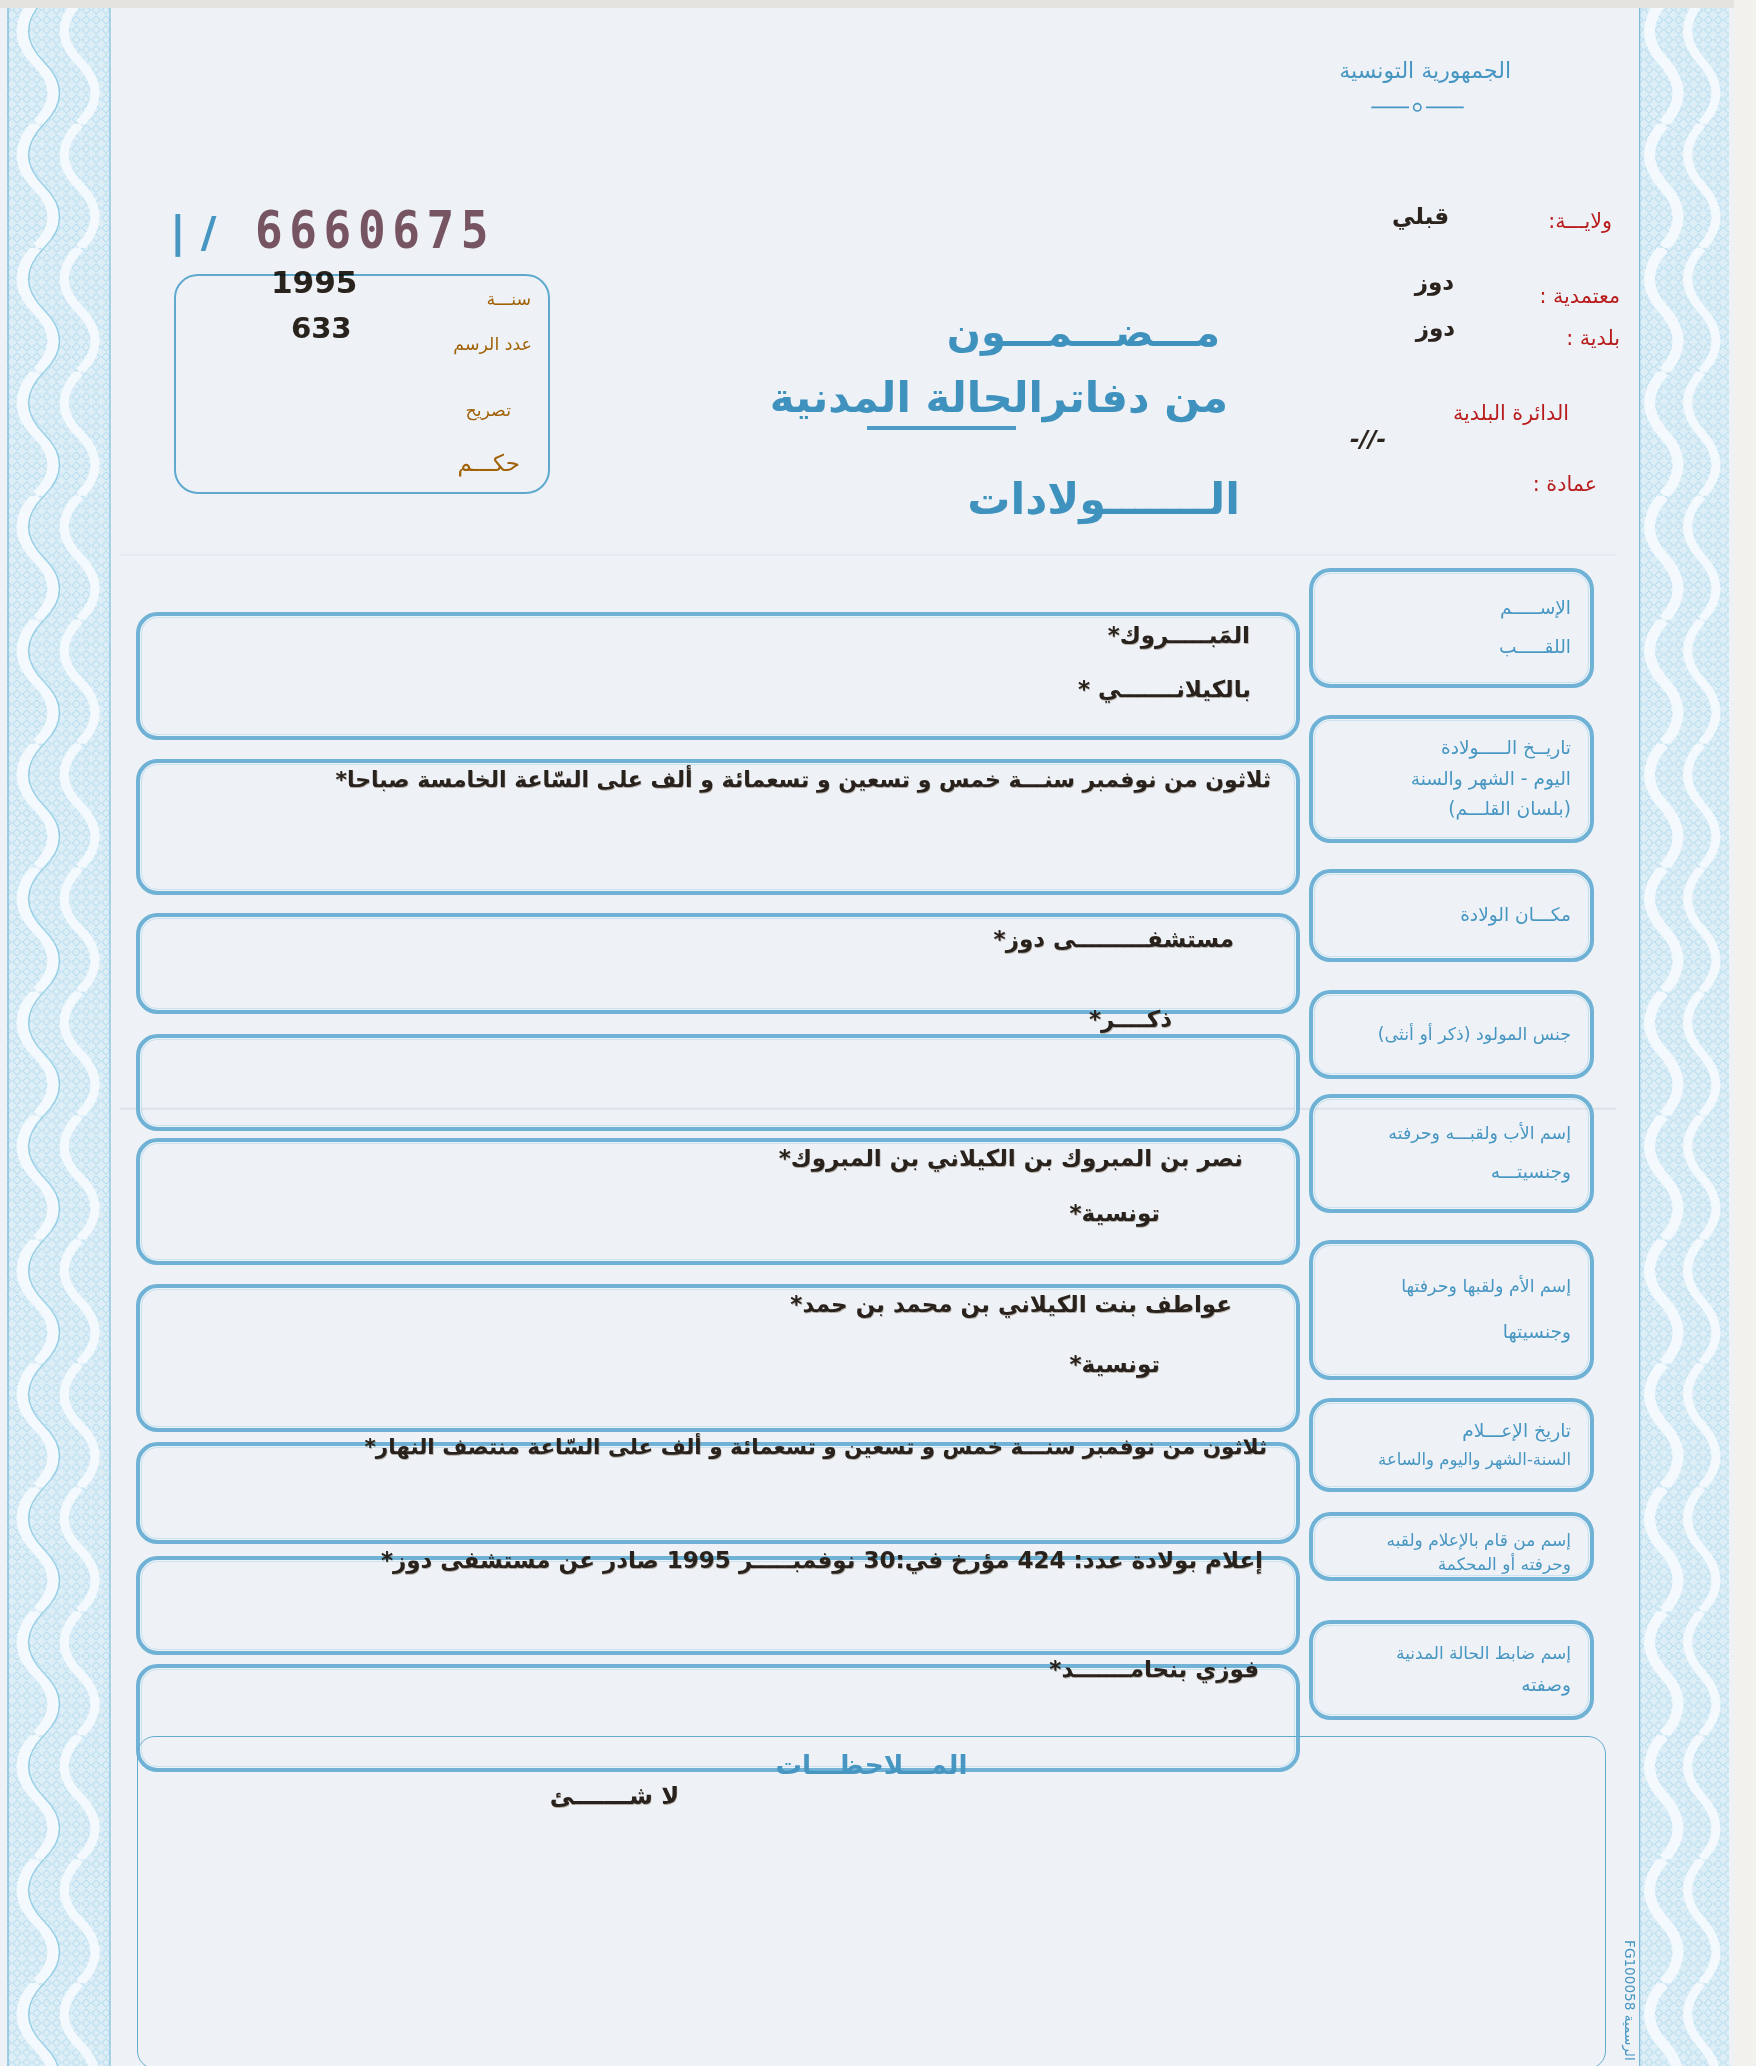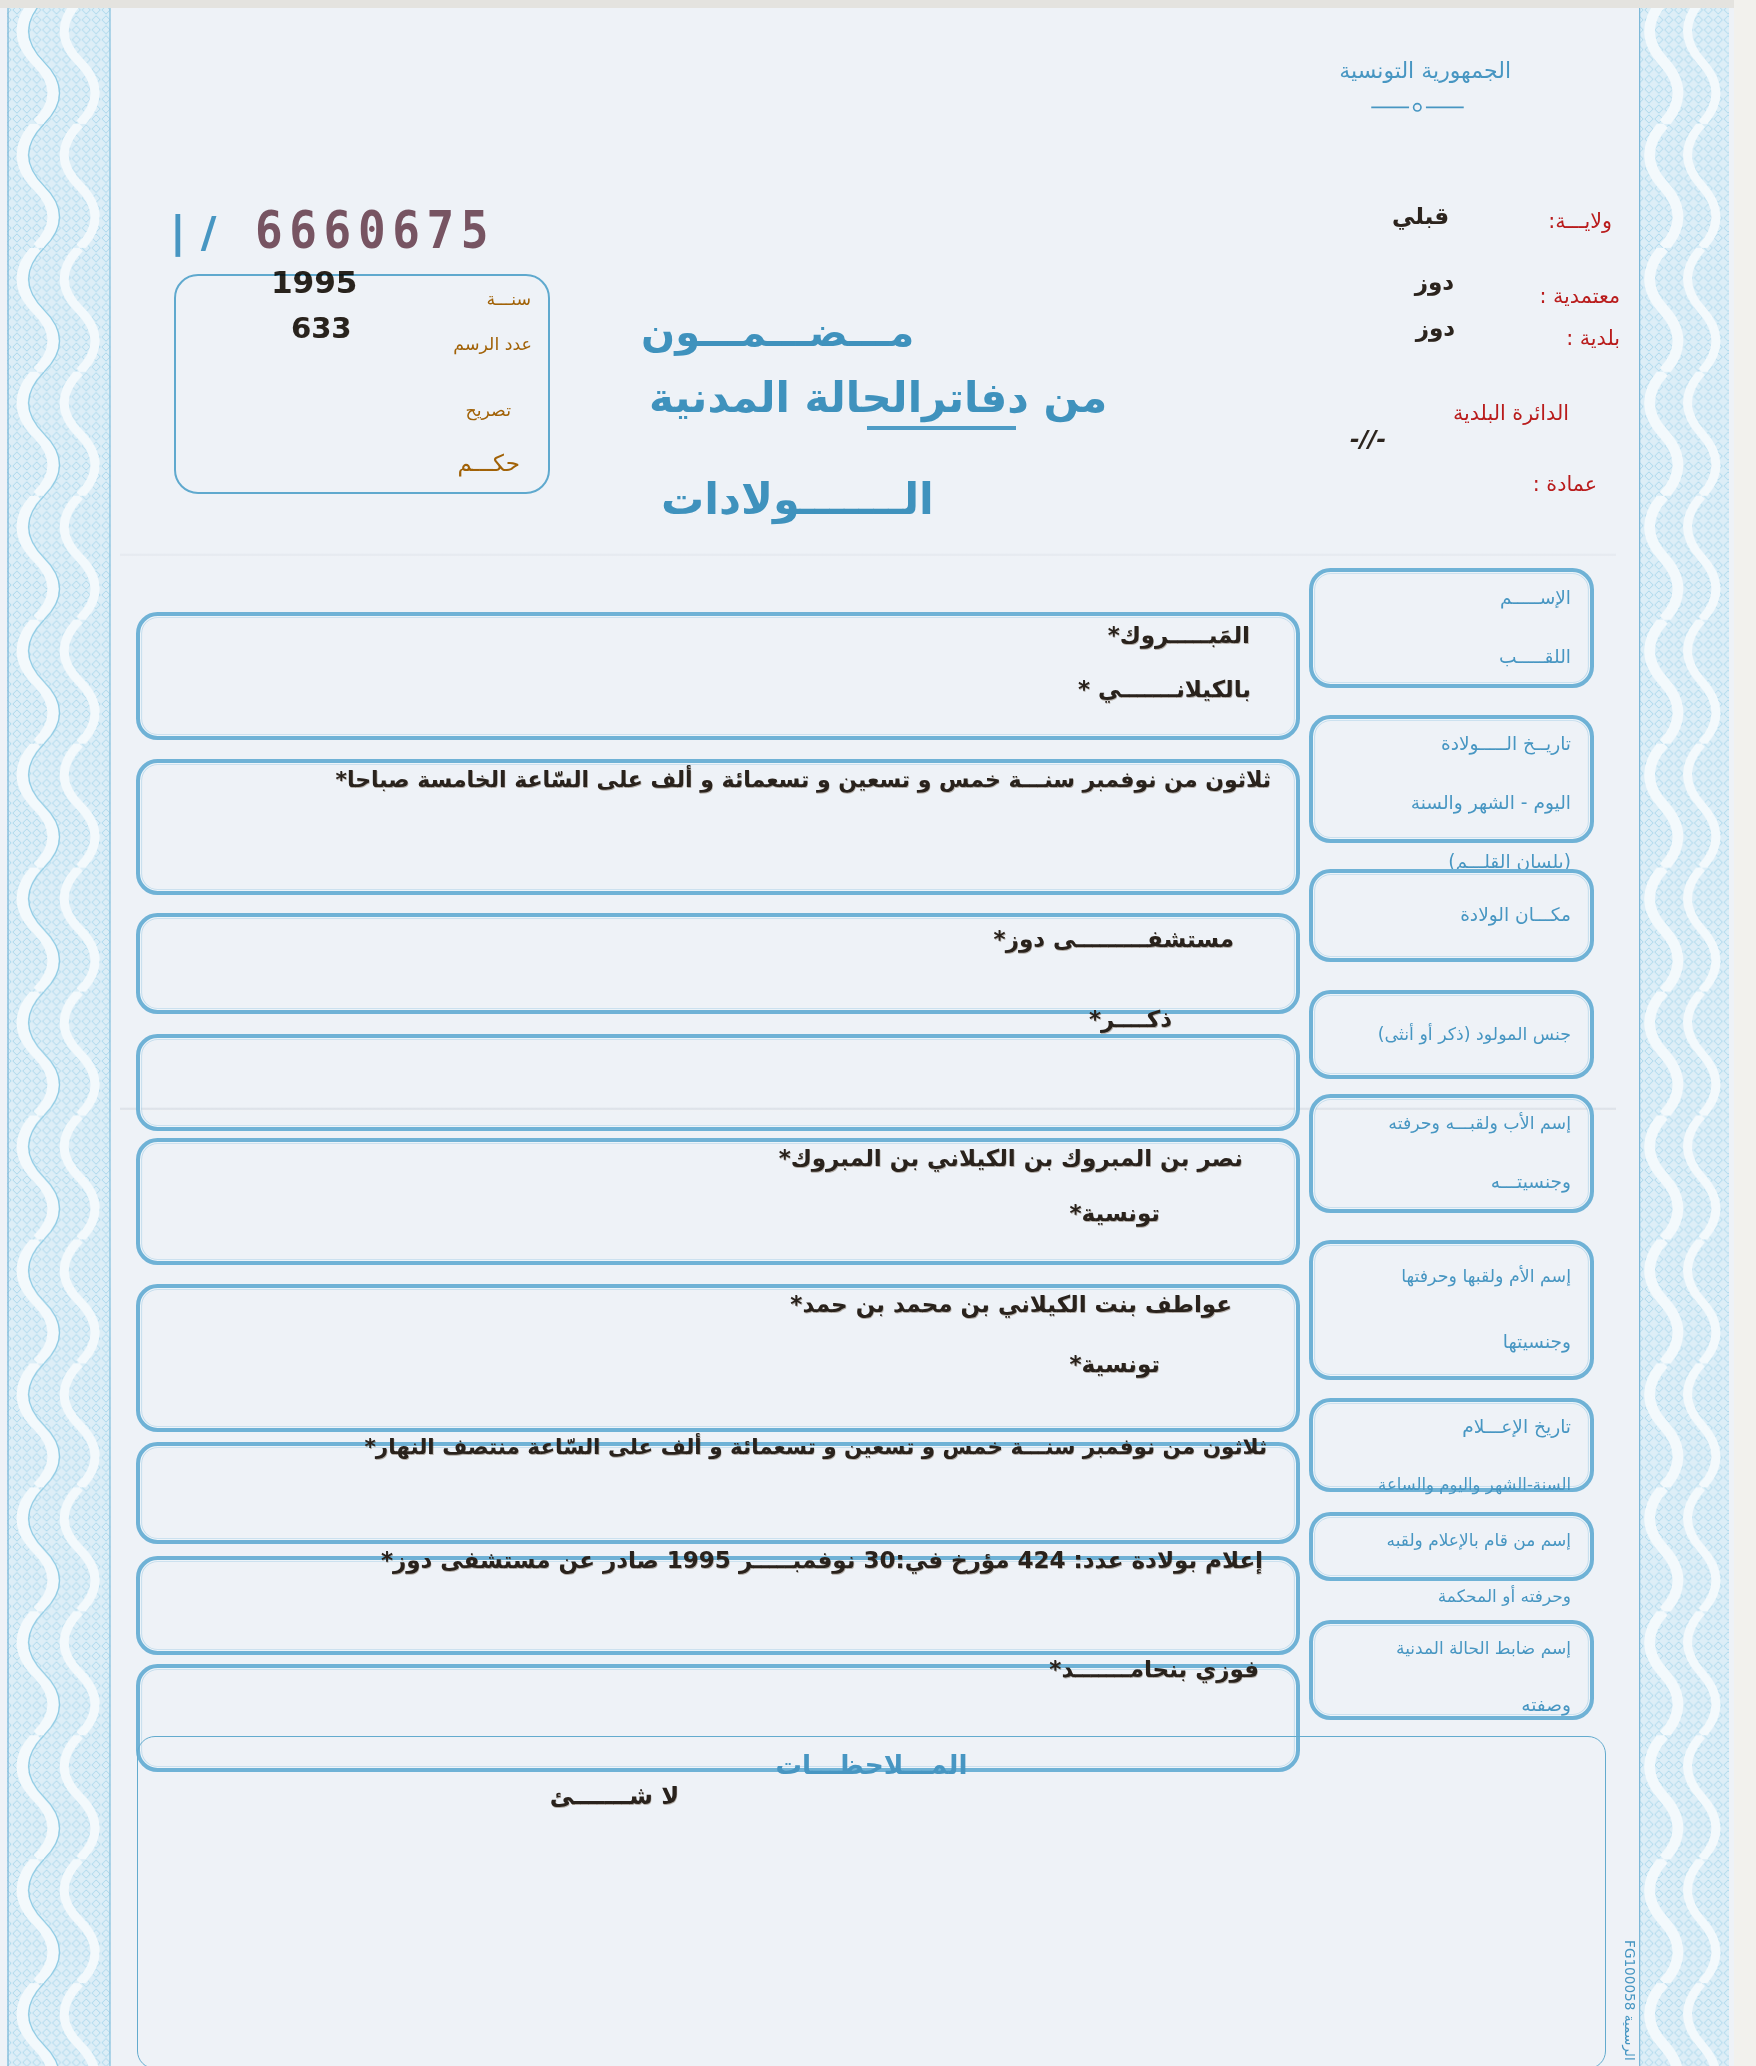--- a/index.html
+++ b/index.html
@@ -11,25 +11,25 @@
   .black{color:#2b241e;font-weight:bold;text-shadow:0.4px 0.4px 0 rgba(80,50,20,.28);}
   .maroon{color:#6e4150;}
   .ink{mix-blend-mode:multiply;}
   
   .fieldlabel{font-size:20.7px;color:#b91c1c;font-weight:500;white-space:nowrap;}
   .fieldvalue{font-size:23px;white-space:nowrap;}
   .rowbox{position:absolute;border:4.5px solid #6fb2d6;border-radius:21.5px;
           box-shadow:inset 0 0 0 1.2px rgba(255,255,255,.7),inset 0 0 0 2.1px rgba(111,178,214,.35);}
   .valuebox{left:136px;width:1156px;margin-top:44px;}
   .labelbox{left:1309px;width:285px;display:flex;flex-direction:column;justify-content:space-evenly;
-            padding:11.6px 19px 11.6px 8.3px;box-sizing:border-box;text-align:right;gap:32px;}
+            padding:11.6px 19px 11.6px 8.3px;box-sizing:border-box;text-align:right;}
   .labelbox span{font-size:18.6px;line-height:1.45;color:#4796c2;font-weight:500;}
   .rv{position:absolute;font-size:23px;white-space:nowrap;color:#29221c;font-weight:bold;
       text-shadow:0.6px 0.6px 0.4px rgba(70,45,20,.35);}
-  .titleln{position:absolute;width:579px;text-align:left;color:#3f92bd;font-weight:bold;white-space:nowrap;}
+  .titleln{position:absolute;width:579px;text-align:right;color:#3f92bd;font-weight:bold;white-space:nowrap;}
   .smallblue{font-size:16.5px;color:#a16207;}
   .crease{position:absolute;left:120px;width:1496px;height:4.1px;
           background:linear-gradient(180deg,rgba(140,150,165,0) 0%,rgba(140,150,165,.22) 50%,rgba(255,255,255,.5) 100%);}
   .gband{position:absolute;top:0;}
 </style>
 </head>
 <body>
 
 <div class="page">
 

